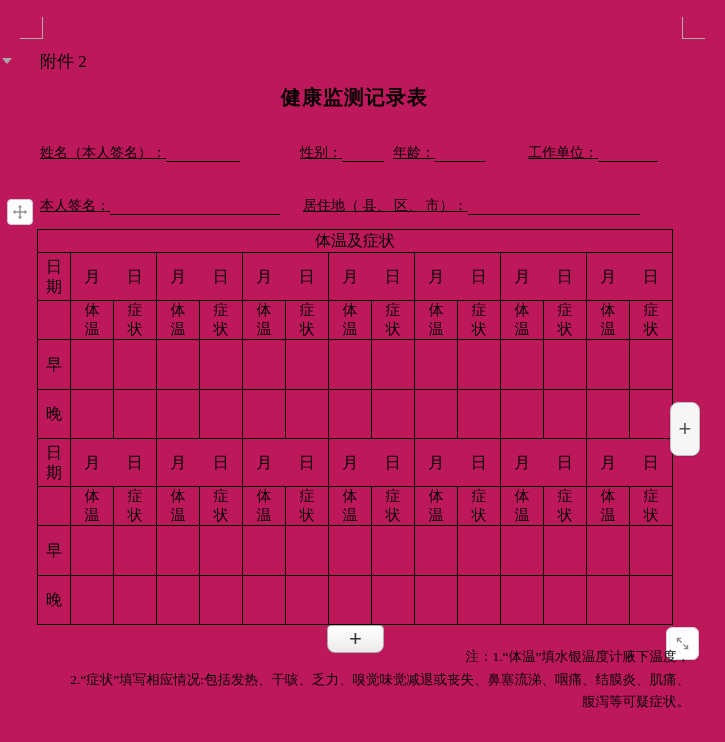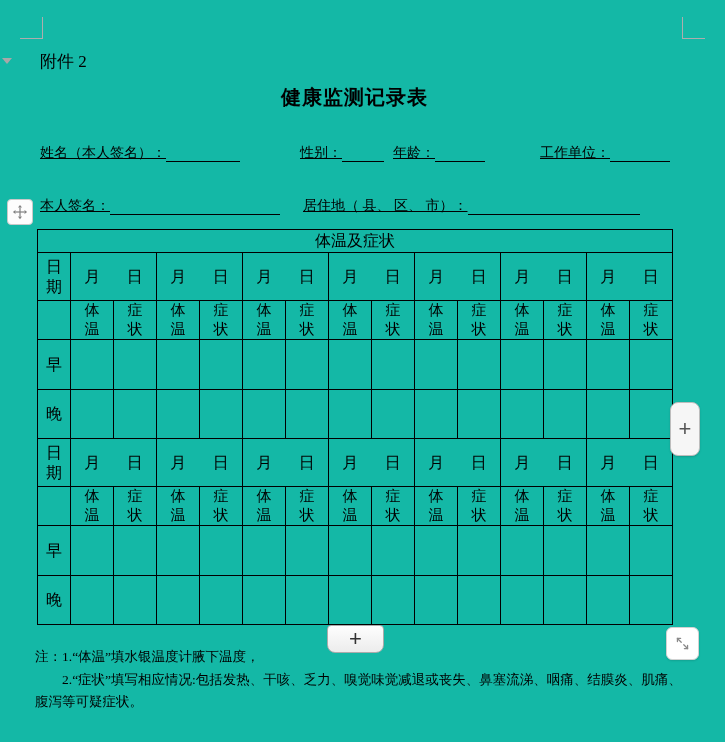--- a/index.html
+++ b/index.html
@@ -1,18 +1,18 @@
 <!DOCTYPE html>
 <html><head>
 <meta charset="utf-8">
 <style>
   * { margin:0; padding:0; box-sizing:border-box; }
   html,body { width:725px; height:742px; background:#ffffff; }
   body { font-family:"Liberation Serif", serif; color:#000; overflow:hidden; }
-  #page { position:relative; width:725px; height:742px; background:#14b8a6; }
+  #page { position:relative; width:725px; height:742px; background:#be185d; }
 
   
   .crop { position:absolute; width:23px; height:22px; }
   .crop.tl { left:20px; top:17px; border-right:1px solid #adadad; border-bottom:1px solid #adadad; }
   .crop.tr { left:682px; top:17px; border-left:1px solid #adadad; border-bottom:1px solid #adadad; }
 
   
   .collapse-marker { position:absolute; left:2px; top:58px; width:0; height:0;
     border-left:5px solid transparent; border-right:5px solid transparent; border-top:6px solid #a8a8a8; }
 
@@ -40,21 +40,21 @@
     background:#f9f9f9; border:1px solid #bdbdbd; cursor:pointer;
     font-family:"Liberation Sans", sans-serif; color:#555; }
   #move-handle { left:7px; top:199px; width:26px; height:26px; border-radius:4px; border-color:#c9c9c9; background:#fdfdfd; }
   #add-col-btn { left:670px; top:402px; width:30px; height:54px; border-radius:8px;
     background:#f6f6f6; box-shadow:0 1px 2px rgba(0,0,0,.15); font-size:22px; font-weight:300; }
   #add-row-btn { left:327px; top:625px; width:57px; height:28px; border-radius:4px 4px 8px 8px;
     background:linear-gradient(#fefefe,#ececec); border-color:#ababab; font-size:22px; color:#333; }
   #resize-handle { left:666px; top:627px; width:33px; height:33px; border-radius:6px;
     background:#fff; border-color:#d2d2d2; box-shadow:0 1px 2px rgba(0,0,0,.12); }
 
-  .notes { position:absolute; left:35px; top:646px; width:655px; font-size:13.5px; line-height:22.5px; }
+  .notes { position:absolute; left:35px; top:646px; width:655px; font-size:13.5px; line-height:22.5px;text-align:right; }
   .notes p.indent { text-indent:2em; }
 </style>
 </head>
 <body>
 
 <div id="page">
 
   <div class="crop tl"></div>
   <div class="crop tr"></div>
   <div class="collapse-marker"></div>
@@ -64,21 +64,21 @@
 
   <div class="fgroup" style="left:40px; top:144px;">
     <span>姓名（本人签名）：</span><span class="u" style="width:74px;"></span>
   </div>
   <div class="fgroup" style="left:300px; top:144px;">
     <span>性别：</span><span class="u" style="width:42px;"></span>
   </div>
   <div class="fgroup" style="left:393px; top:144px;">
     <span>年龄：</span><span class="u" style="width:50px;"></span>
   </div>
-  <div class="fgroup" style="left:528px; top:144px;margin-left:12px;">
+  <div class="fgroup" style="left:528px; top:144px;">
     <span>工作单位：</span><span class="u" style="width:60px;"></span>
   </div>
 
   <div class="fgroup" style="left:40px; top:197px;">
     <span>本人签名：</span><span class="u" style="width:170px;"></span>
   </div>
   <div class="fgroup" style="left:303px; top:197px;">
     <span>居住地（ 县、 区、 市）：</span><span class="u" style="width:172px;"></span>
   </div>
 

